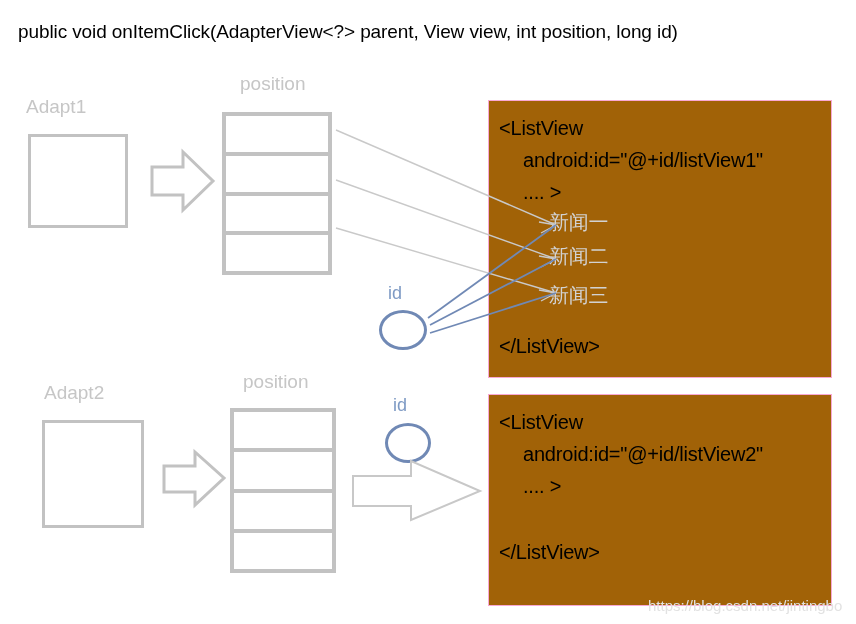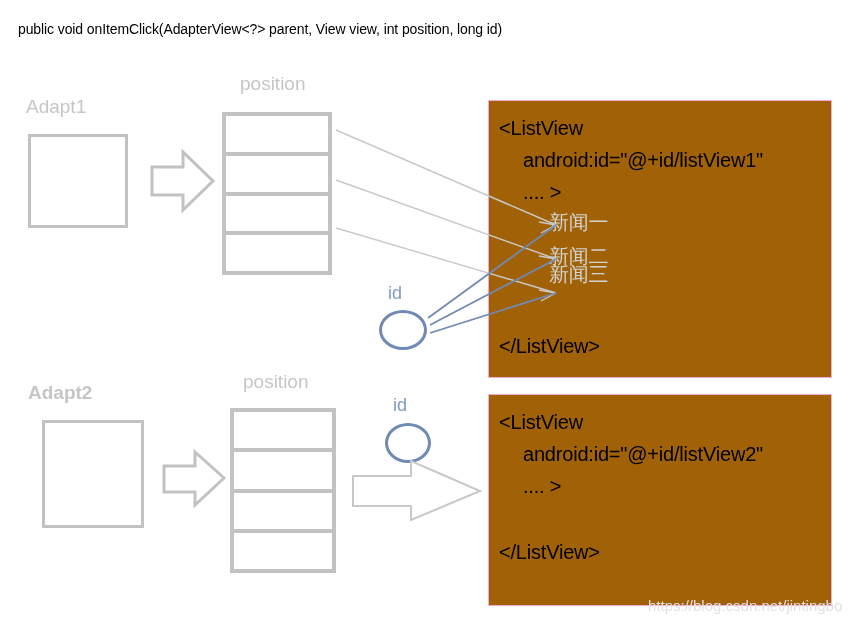--- a/index.html
+++ b/index.html
@@ -16,21 +16,21 @@
     height: 624px;
     background: #ffffff;
     overflow: hidden;
   }
 
   
   .title {
     position: absolute;
     left: 18px;
     top: 21px;
-    font-size: 14px;
+    font-size: 19px;
     color: #000000;
     white-space: nowrap;
     letter-spacing: -0.1px;
   }
 
   
   .gray-label {
     position: absolute;
     font-size: 19px;
     color: #c6c6c6;
@@ -141,25 +141,25 @@
   <div class="blue-label" style="left:388px; top:283px;">id</div>
 
   <div class="id-circle" style="left:379px; top:310px; width:48px; height:40px;"></div>
 
   <div class="code-box" style="left:488px; top:100px; width:344px; height:278px;">
     <div class="code-line" style="left:10px; top:16px;">&lt;ListView</div>
     <div class="code-line" style="left:34px; top:48px;">android:id="@+id/listView1"</div>
     <div class="code-line" style="left:34px; top:80px;">.... &gt;</div>
     <div class="code-line item" style="left:60px; top:108px;">新闻一</div>
     <div class="code-line item" style="left:60px; top:142px;">新闻二</div>
-    <div class="code-line item" style="left:60px; top:160px;">新闻三</div>
+    <div class="code-line item" style="left:60px; top:181px;">新闻三</div>
     <div class="code-line" style="left:10px; top:234px;">&lt;/ListView&gt;</div>
   </div>
 
-  <div class="gray-label" style="left:28px; top:382px;font-weight:bold;">Adapt2</div>
+  <div class="gray-label" style="left:44px; top:382px;">Adapt2</div>
 
   <div class="adapt-box" style="left:42px; top:420px; width:102px; height:108px;"></div>
 
   <div class="gray-label" style="left:243px; top:371px;">position</div>
 
   <div class="pos-table" style="left:230px; top:408px; width:106px; height:165px;">
     <div class="pos-row"></div>
     <div class="pos-row"></div>
     <div class="pos-row"></div>
     <div class="pos-row"></div>

